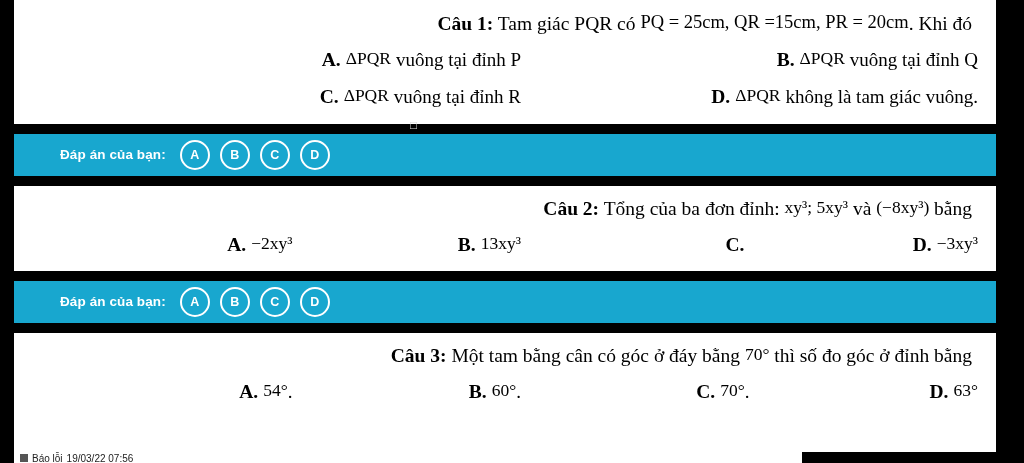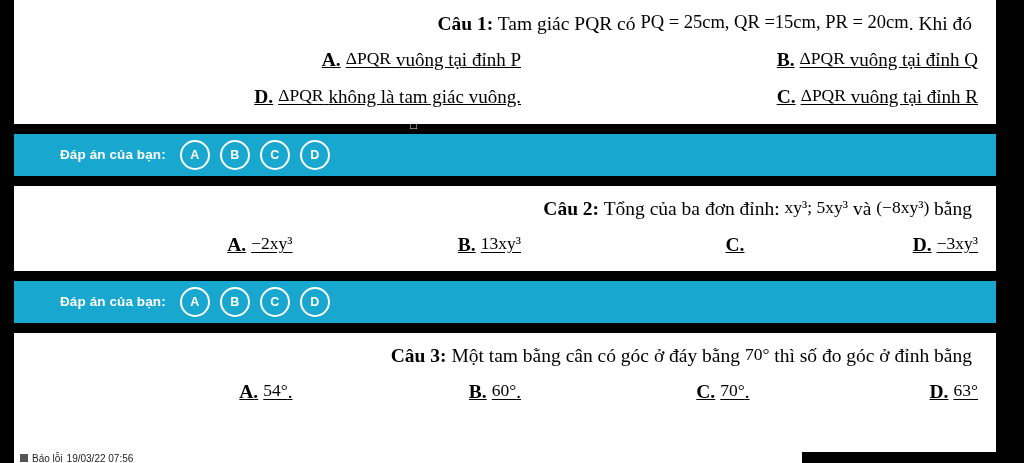--- a/index.html
+++ b/index.html
@@ -46,21 +46,20 @@
     font-size: 17.5px;
     vertical-align: 2px;
   }
   .math.big {
     font-size: 18.5px;
   }
   .answers {
     display: flex;
     flex-wrap: wrap;
     padding: 2px 18px 8px 50px;
-    text-decoration: underline;
   }
   .answers.two-col .ans {
     width: 50%;
     box-sizing: border-box;
   }
   .answers.four-col .ans {
     width: 25%;
     box-sizing: border-box;
   }
   .ans {
@@ -165,26 +164,26 @@
       <div class="answers two-col">
         <div class="ans">
           <span class="key">A.</span><span class="math">ΔPQR</span>
           <span class="txt">vuông tại đỉnh P</span>
         </div>
         <div class="ans">
           <span class="key">B.</span><span class="math">ΔPQR</span>
           <span class="txt">vuông tại đỉnh Q</span>
         </div>
         <div class="ans">
+          <span class="key">C.</span><span class="math">ΔPQR</span>
+          <span class="txt">vuông tại đỉnh R</span>
+        </div>
+        <div class="ans">
           <span class="key">D.</span><span class="math">ΔPQR</span>
           <span class="txt">không là tam giác vuông.</span>
-        </div>
-        <div class="ans">
-          <span class="key">C.</span><span class="math">ΔPQR</span>
-          <span class="txt">vuông tại đỉnh R</span>
         </div>
       </div>
     </div>
 
     <div class="gap-black"></div>
 
     <div class="answerbar">
       <span class="abl">Đáp án của bạn:</span>
       <div class="opt">A</div>
       <div class="opt">B</div>

